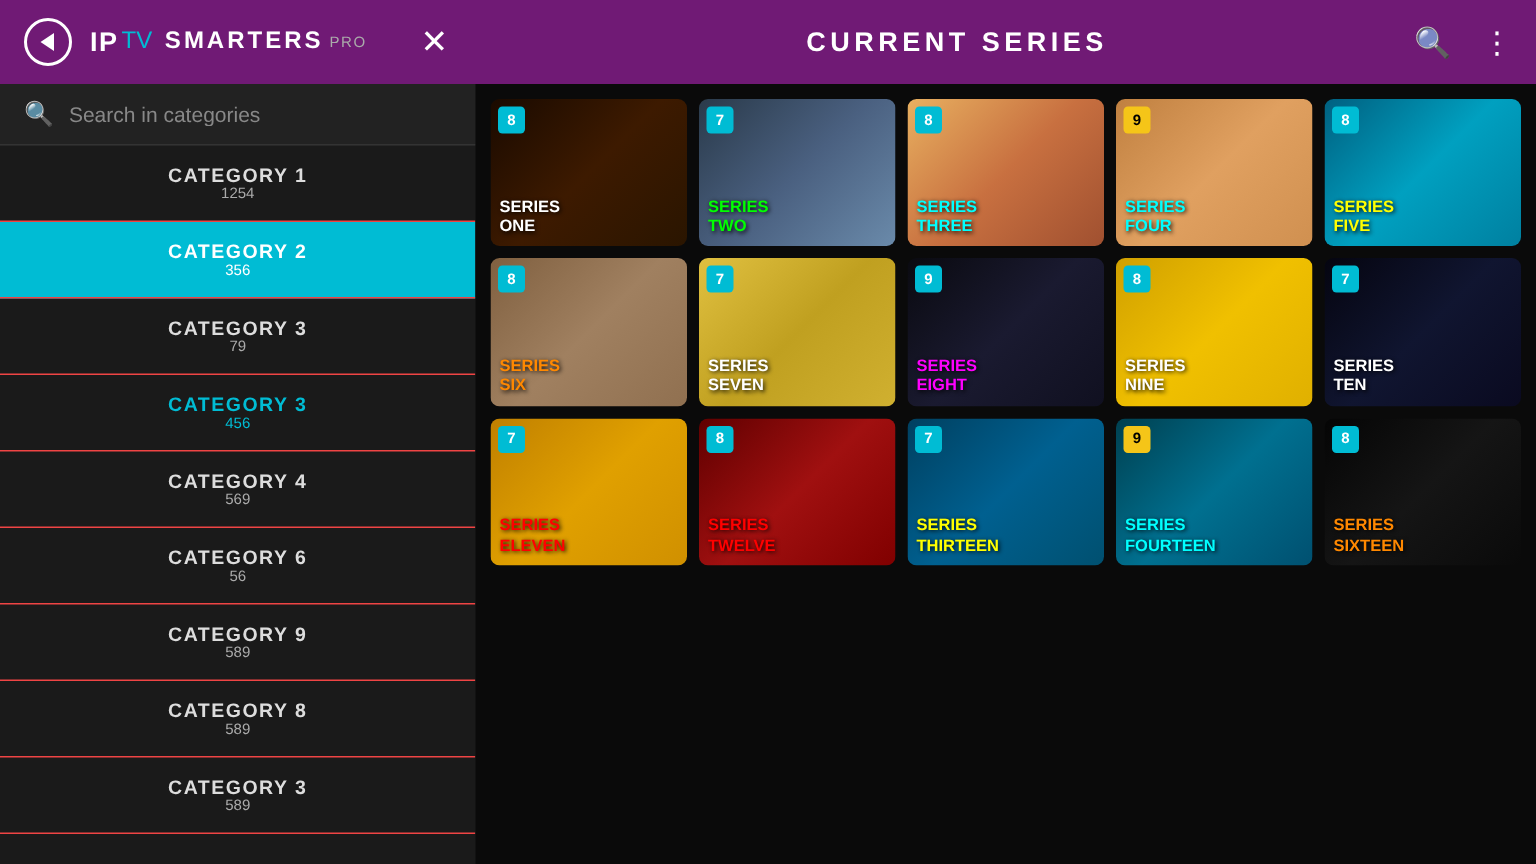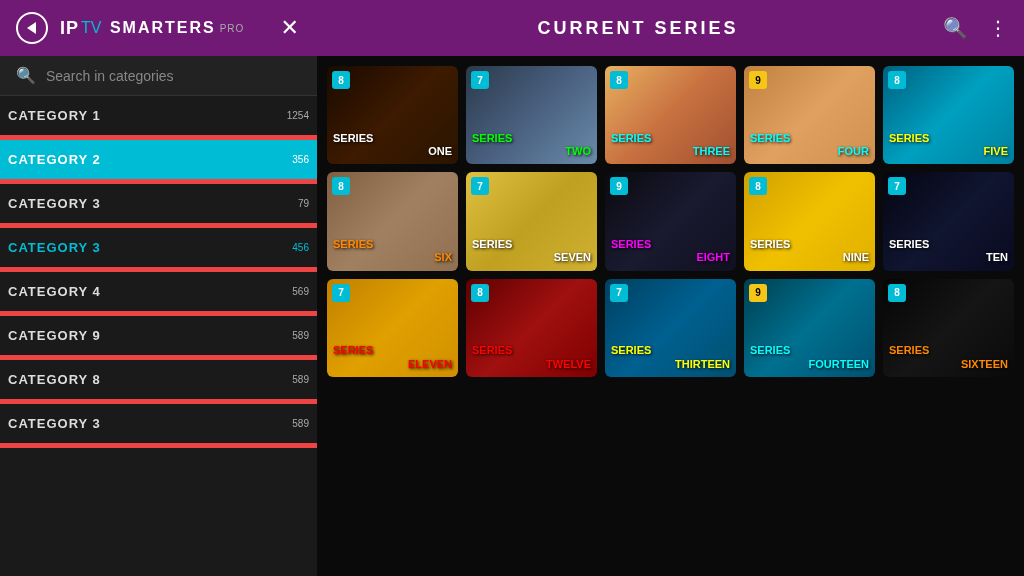--- a/index.html
+++ b/index.html
@@ -137,22 +137,23 @@
     }
     .category-list {
       overflow-y: auto;
       flex: 1;
     }
     .category-item {
       display: flex;
       align-items: center;
       justify-content: space-between;
       padding: 12px 8px;
-      border-bottom: 5px solid #ef4444;
+      border-bottom: 1px solid #ef4444;
       cursor: pointer;
+      flex-direction: column;
     }
     .category-item.active-teal {
       background: #00bcd4;
     }
     .category-item.active-teal .cat-name,
     .category-item.active-teal .cat-count {
       color: #fff;
     }
     .category-item.active-highlight .cat-name {
       color: #00bcd4;
@@ -218,21 +219,21 @@
       bottom: 6px;
       left: 6px;
       right: 6px;
       font-size: 11px;
       font-weight: 900;
       line-height: 1.2;
       text-shadow: 1px 1px 3px rgba(0,0,0,0.9);
       text-transform: uppercase;
     }
     .card-title .line1 { display: block; }
-    .card-title .line2 { display: block; text-align: right; }
+    .card-title .line2 { display: block; }
 
     
     .bg-dark1 { background: linear-gradient(135deg, #1a0a00 0%, #3d1a00 50%, #2a1500 100%); }
     .bg-city { background: linear-gradient(135deg, #2a3a4a 0%, #4a6080 50%, #6a8aaa 100%); }
     .bg-colorful { background: linear-gradient(135deg, #e8b060 0%, #c87040 50%, #a05030 100%); }
     .bg-desert { background: linear-gradient(135deg, #c08040 0%, #e0a060 50%, #d09050 100%); }
     .bg-teal { background: linear-gradient(135deg, #006080 0%, #00a0c0 50%, #0080a0 100%); }
     .bg-street { background: linear-gradient(135deg, #806040 0%, #a08060 50%, #907050 100%); }
     .bg-yellow { background: linear-gradient(135deg, #e0c040 0%, #c0a020 50%, #d0b030 100%); }
     .bg-dark2 { background: linear-gradient(135deg, #0a0a10 0%, #1a1a30 50%, #101020 100%); }
@@ -289,20 +290,24 @@
         </div>
         <div class="category-item active-highlight">
           <span class="cat-name">CATEGORY 3</span>
           <span class="cat-count">456</span>
         </div>
         <div class="category-item ">
           <span class="cat-name">CATEGORY  4</span>
           <span class="cat-count">569</span>
         </div>
         <div class="category-item ">
+          <span class="cat-name">CATEGORY  6</span>
+          <span class="cat-count">56</span>
+        </div>
+        <div class="category-item ">
           <span class="cat-name">CATEGORY  9</span>
           <span class="cat-count">589</span>
         </div>
         <div class="category-item ">
           <span class="cat-name">CATEGORY  8</span>
           <span class="cat-count">589</span>
         </div>
         <div class="category-item ">
           <span class="cat-name">CATEGORY  3</span>
           <span class="cat-count">589</span>

